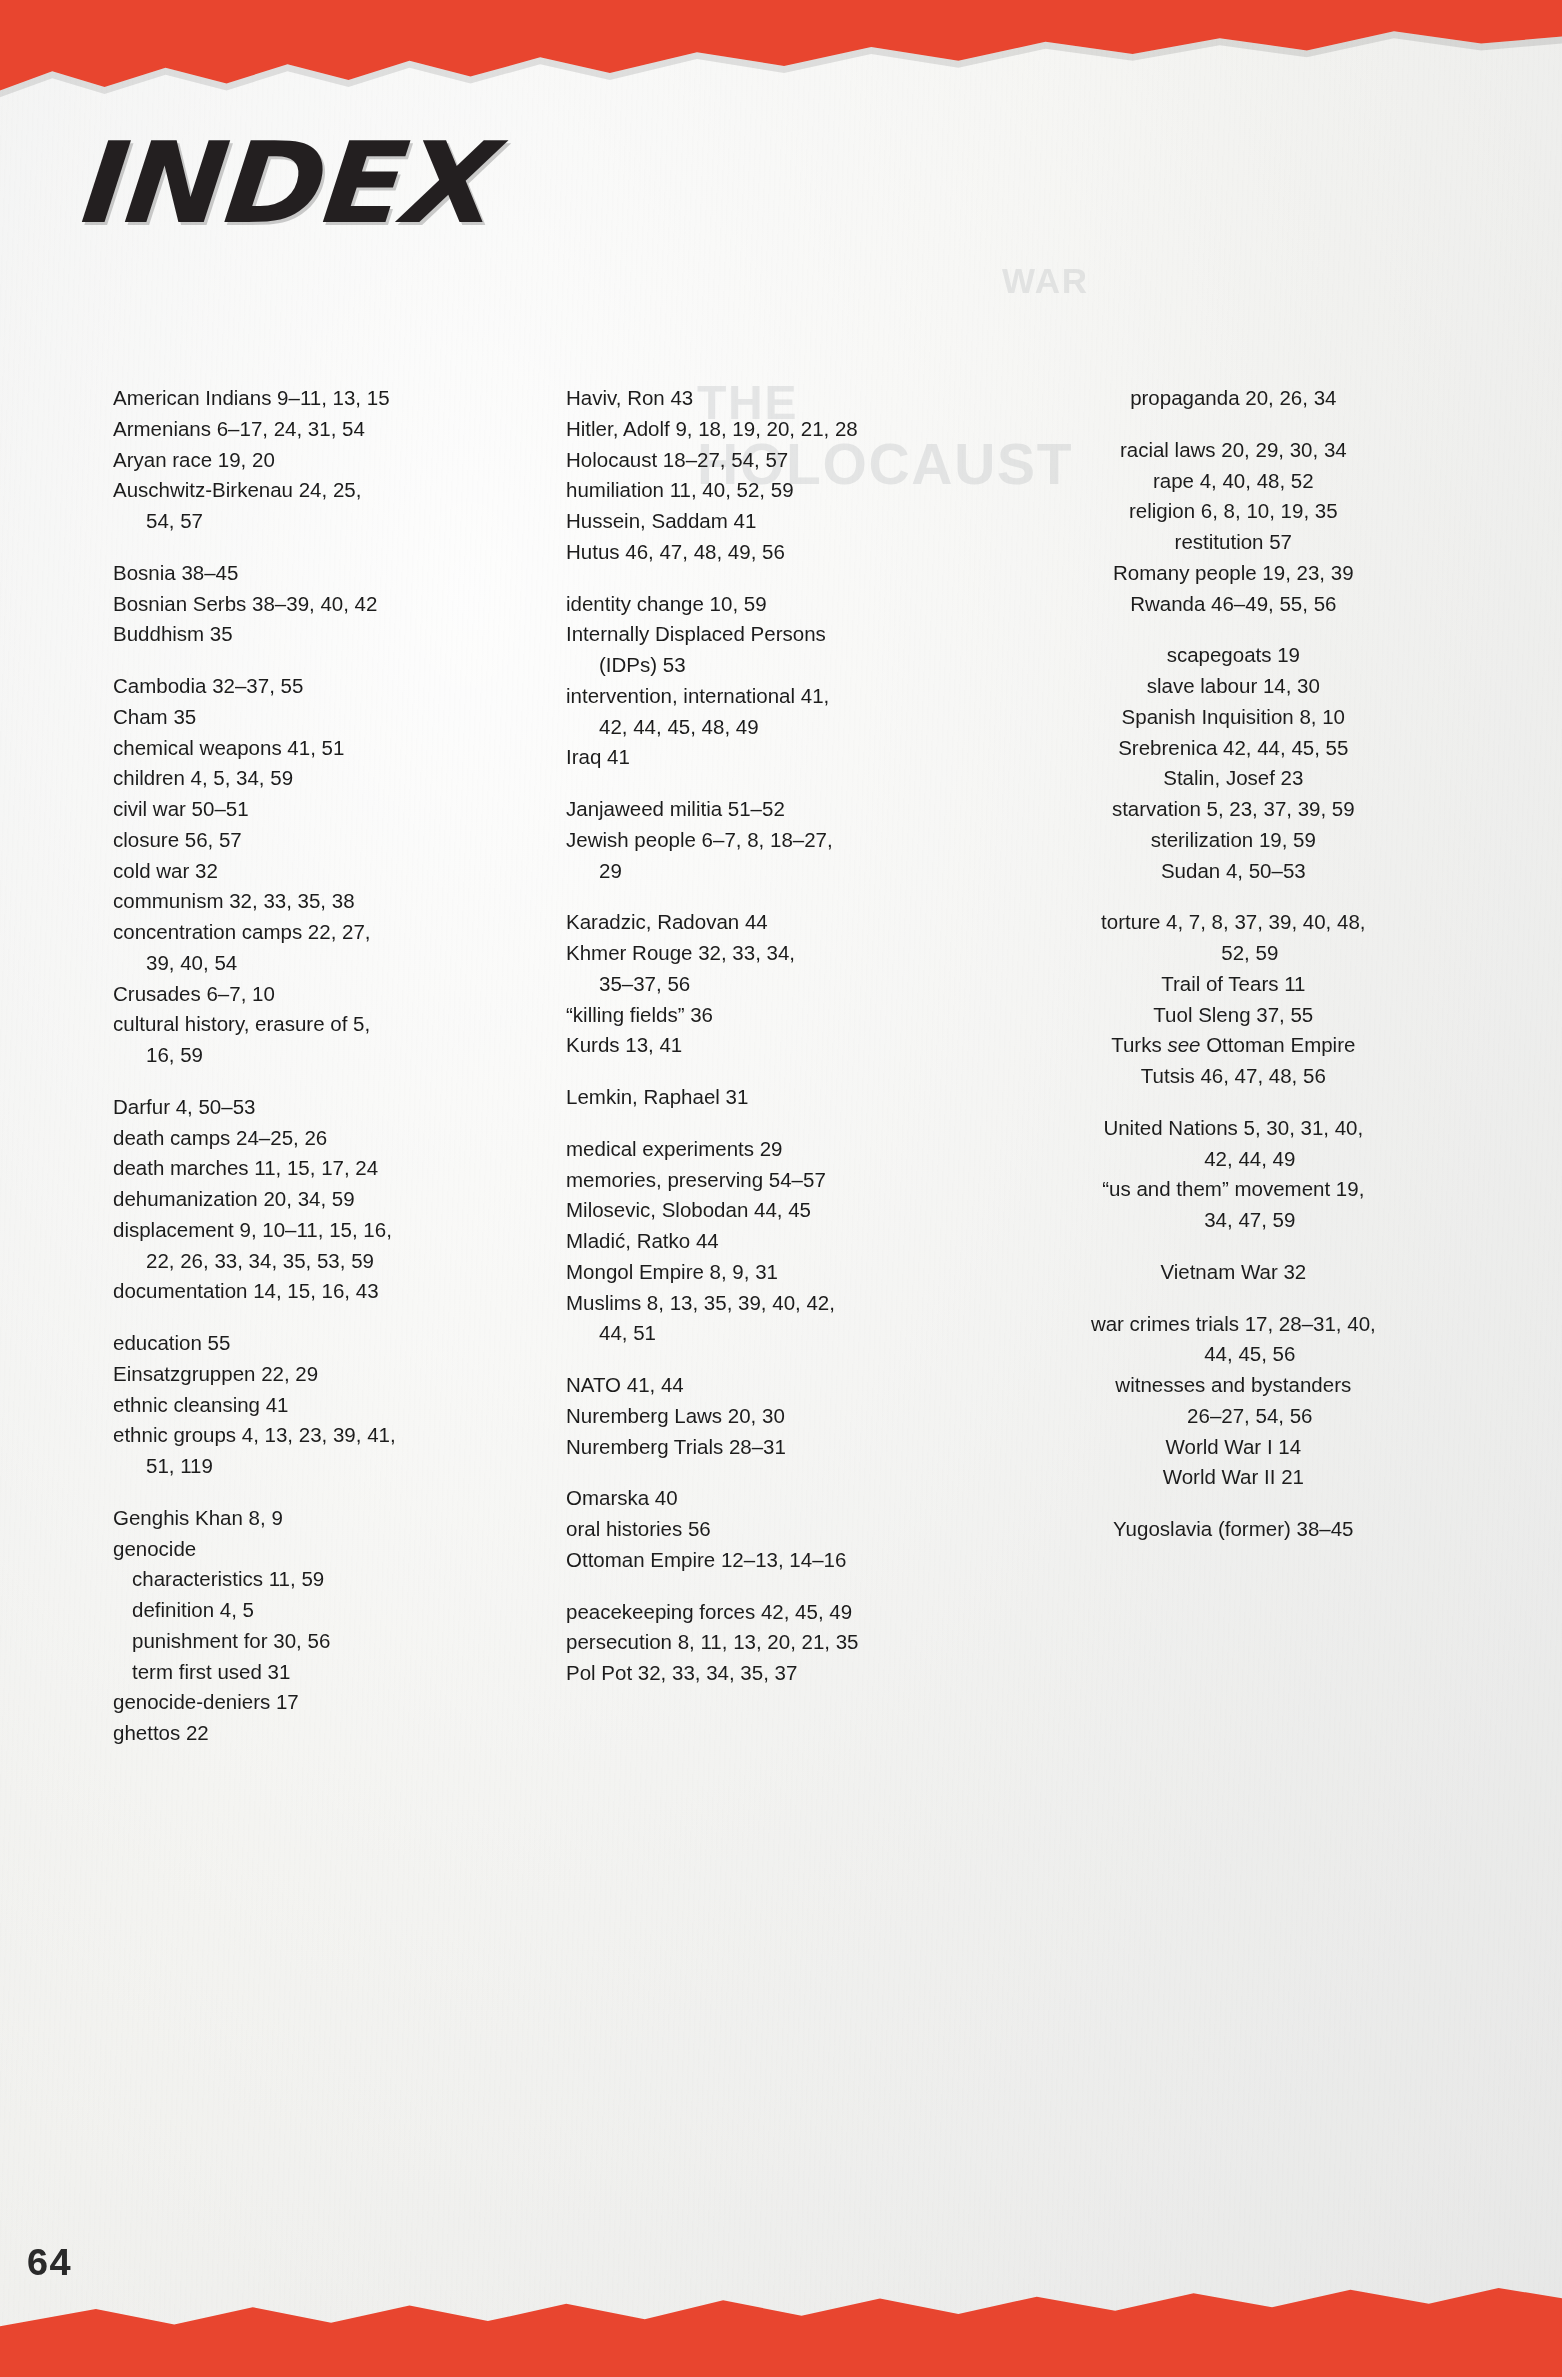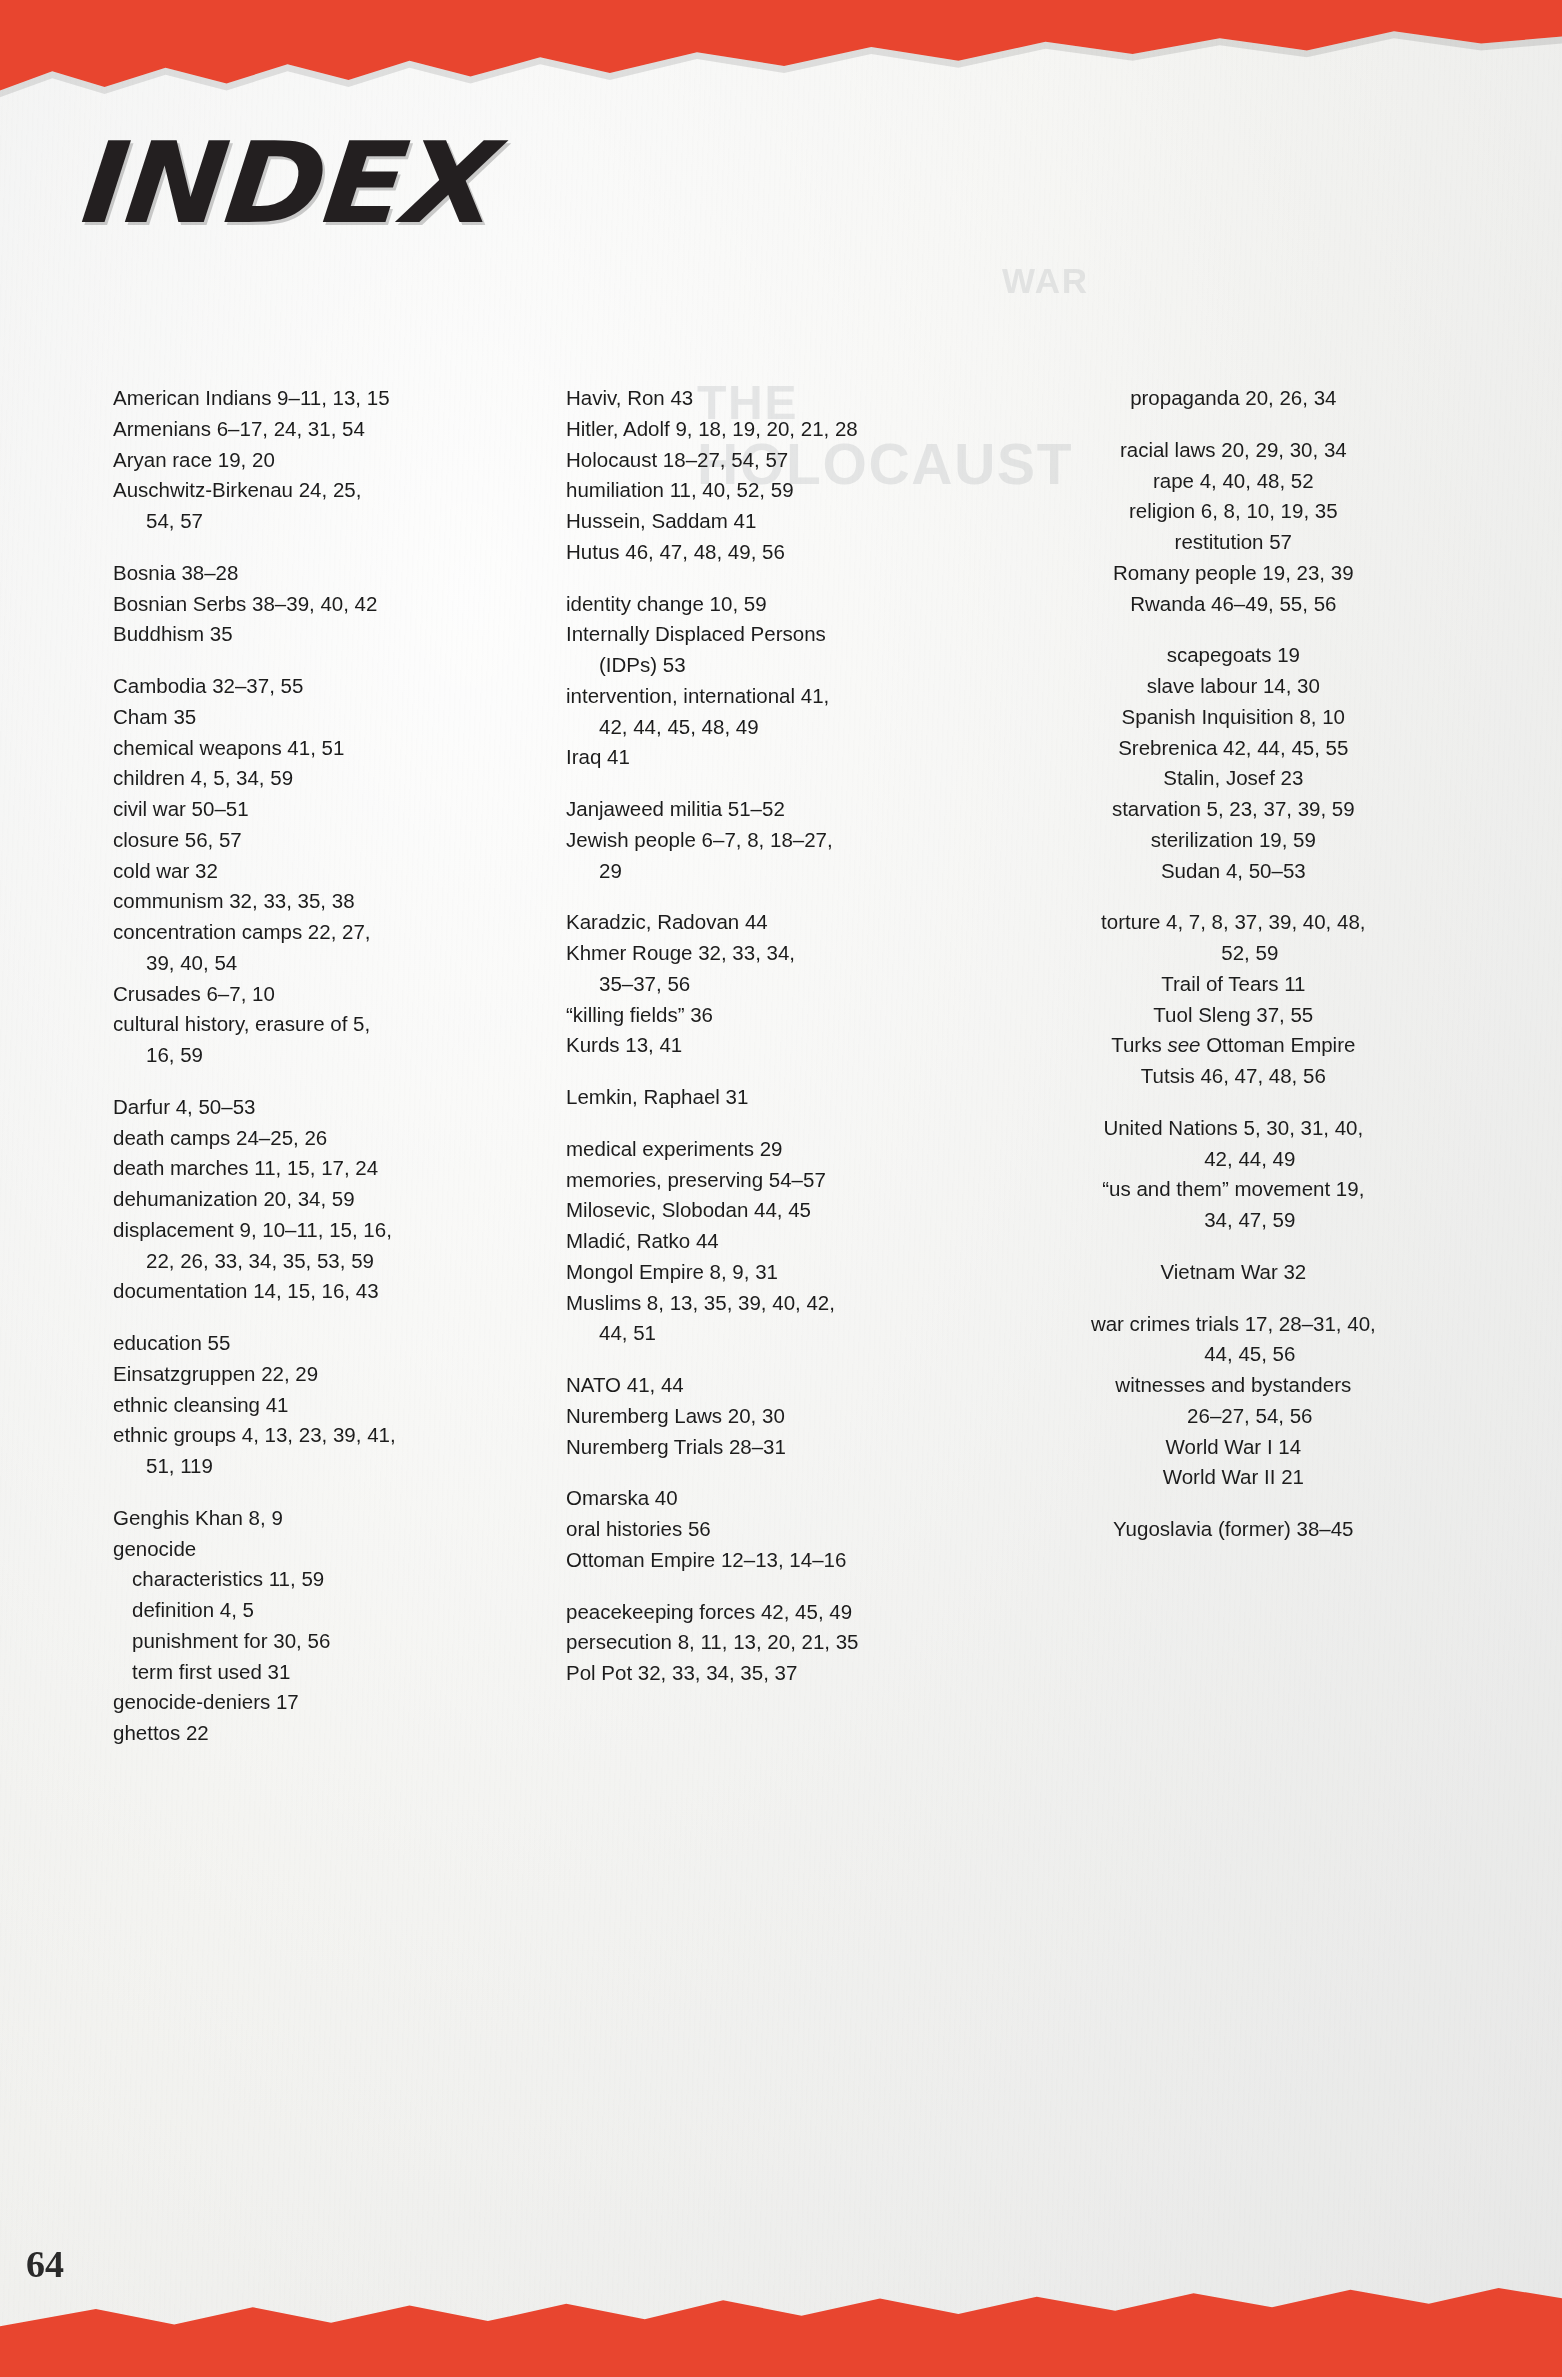--- a/index.html
+++ b/index.html
@@ -98,21 +98,21 @@
   }
   .entry.sub {
     padding-left: 19px;
   }
   .gap { height: 21px; }
 
   .page-number {
     position: absolute;
     left: 26px;
     bottom: 91px;
-    font-family: Liberation Serif, serif;
+    font-family: Liberation Mono, monospace;
     font-weight: bold;
     font-size: 38px;
     color: #2a2a2a;
   }
   .em { font-style: italic; }
 </style>
 </head>
 <body>
 
 <div class="page">
@@ -146,21 +146,21 @@
 
   <div class="title">INDEX</div>
 
   <div class="columns">
     <div class="col c1" id="col1">
         <p class="entry">American Indians  9–11, 13, 15</p>
         <p class="entry">Armenians  6–17, 24, 31, 54</p>
         <p class="entry">Aryan race  19, 20</p>
         <p class="entry">Auschwitz-Birkenau  24, 25,<span class="cont">54, 57</span></p>
         <div class="gap"></div>
-        <p class="entry">Bosnia  38–28</p>
+        <p class="entry">Bosnia  38–45</p>
         <p class="entry">Bosnian Serbs  38–39, 40, 42</p>
         <p class="entry">Buddhism  35</p>
         <div class="gap"></div>
         <p class="entry">Cambodia  32–37, 55</p>
         <p class="entry">Cham  35</p>
         <p class="entry">chemical weapons  41, 51</p>
         <p class="entry">children  4, 5, 34, 59</p>
         <p class="entry">civil war  50–51</p>
         <p class="entry">closure  56, 57</p>
         <p class="entry">cold war  32</p>

